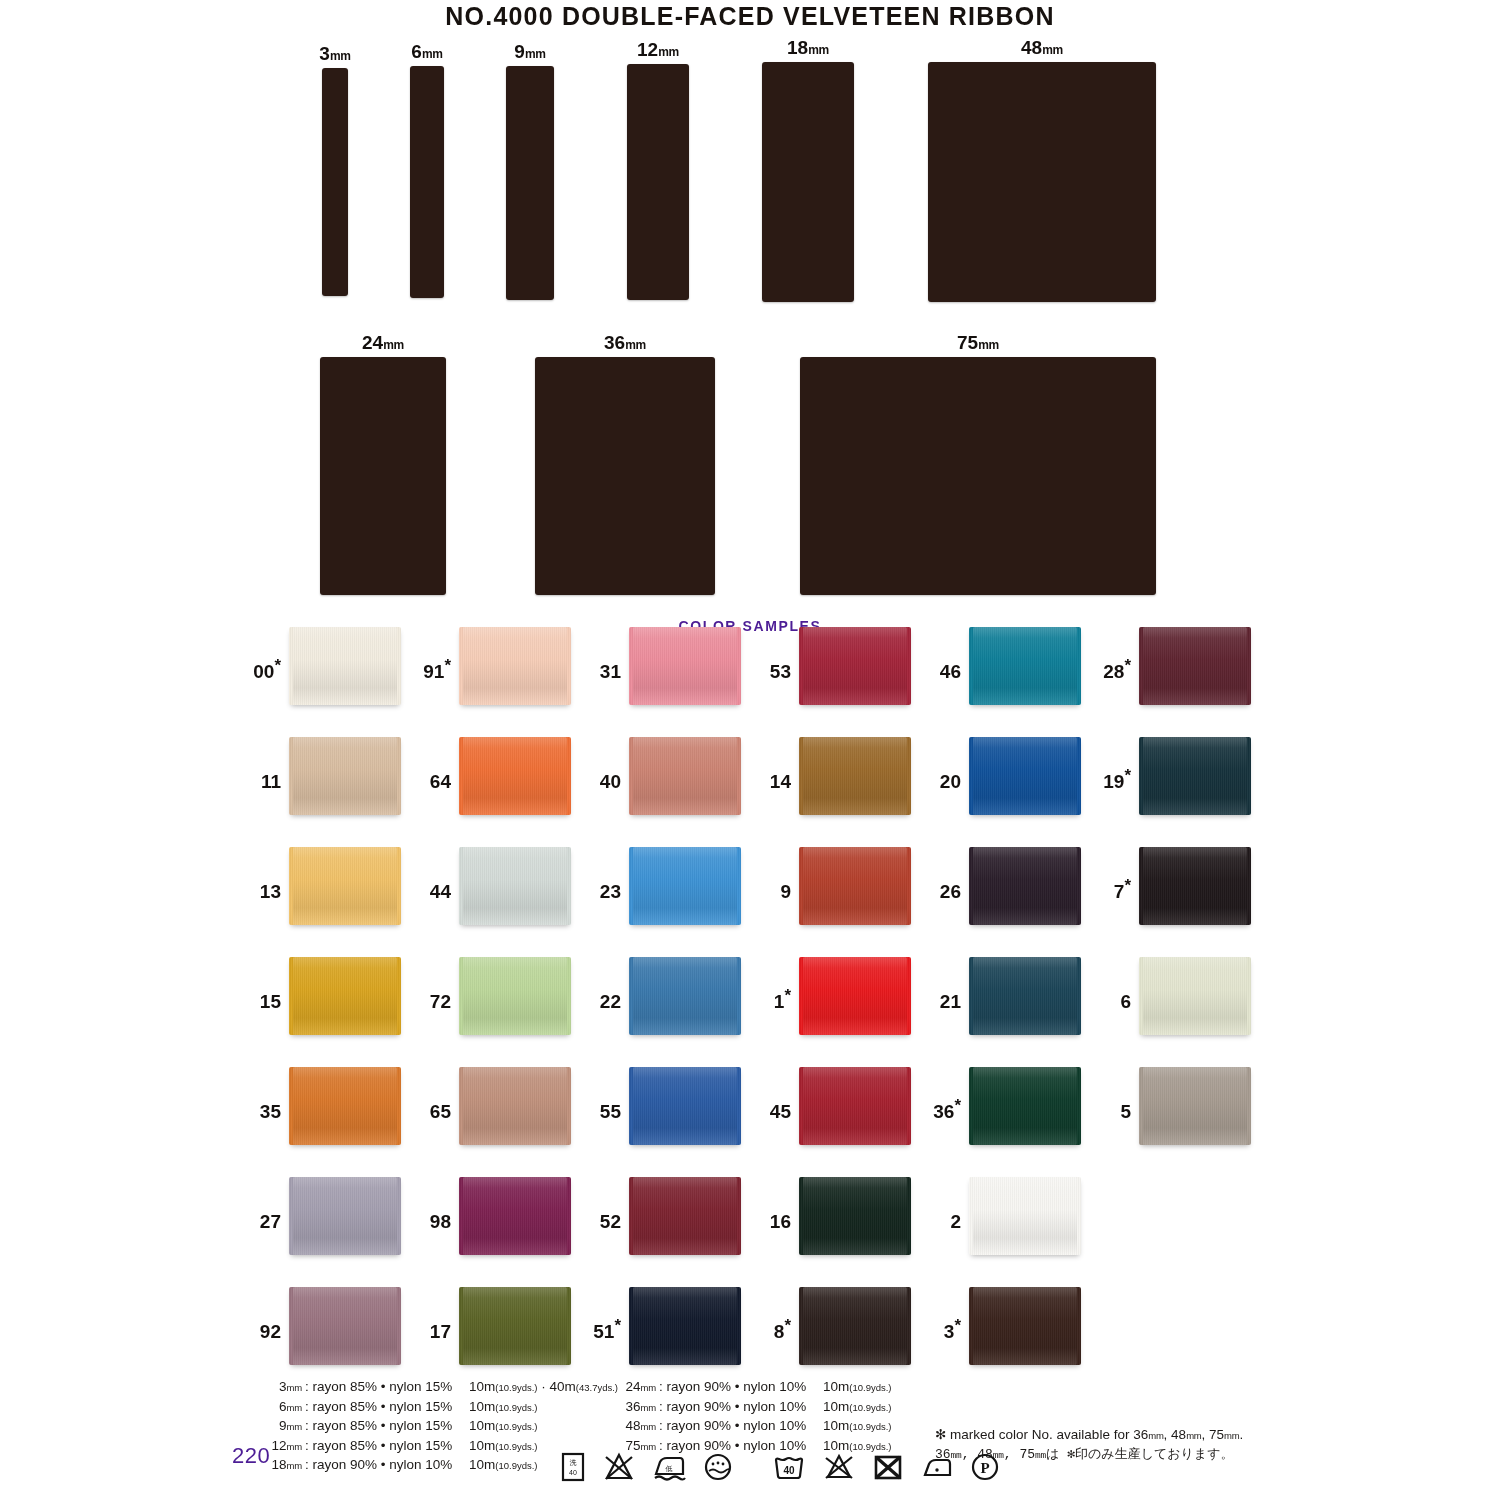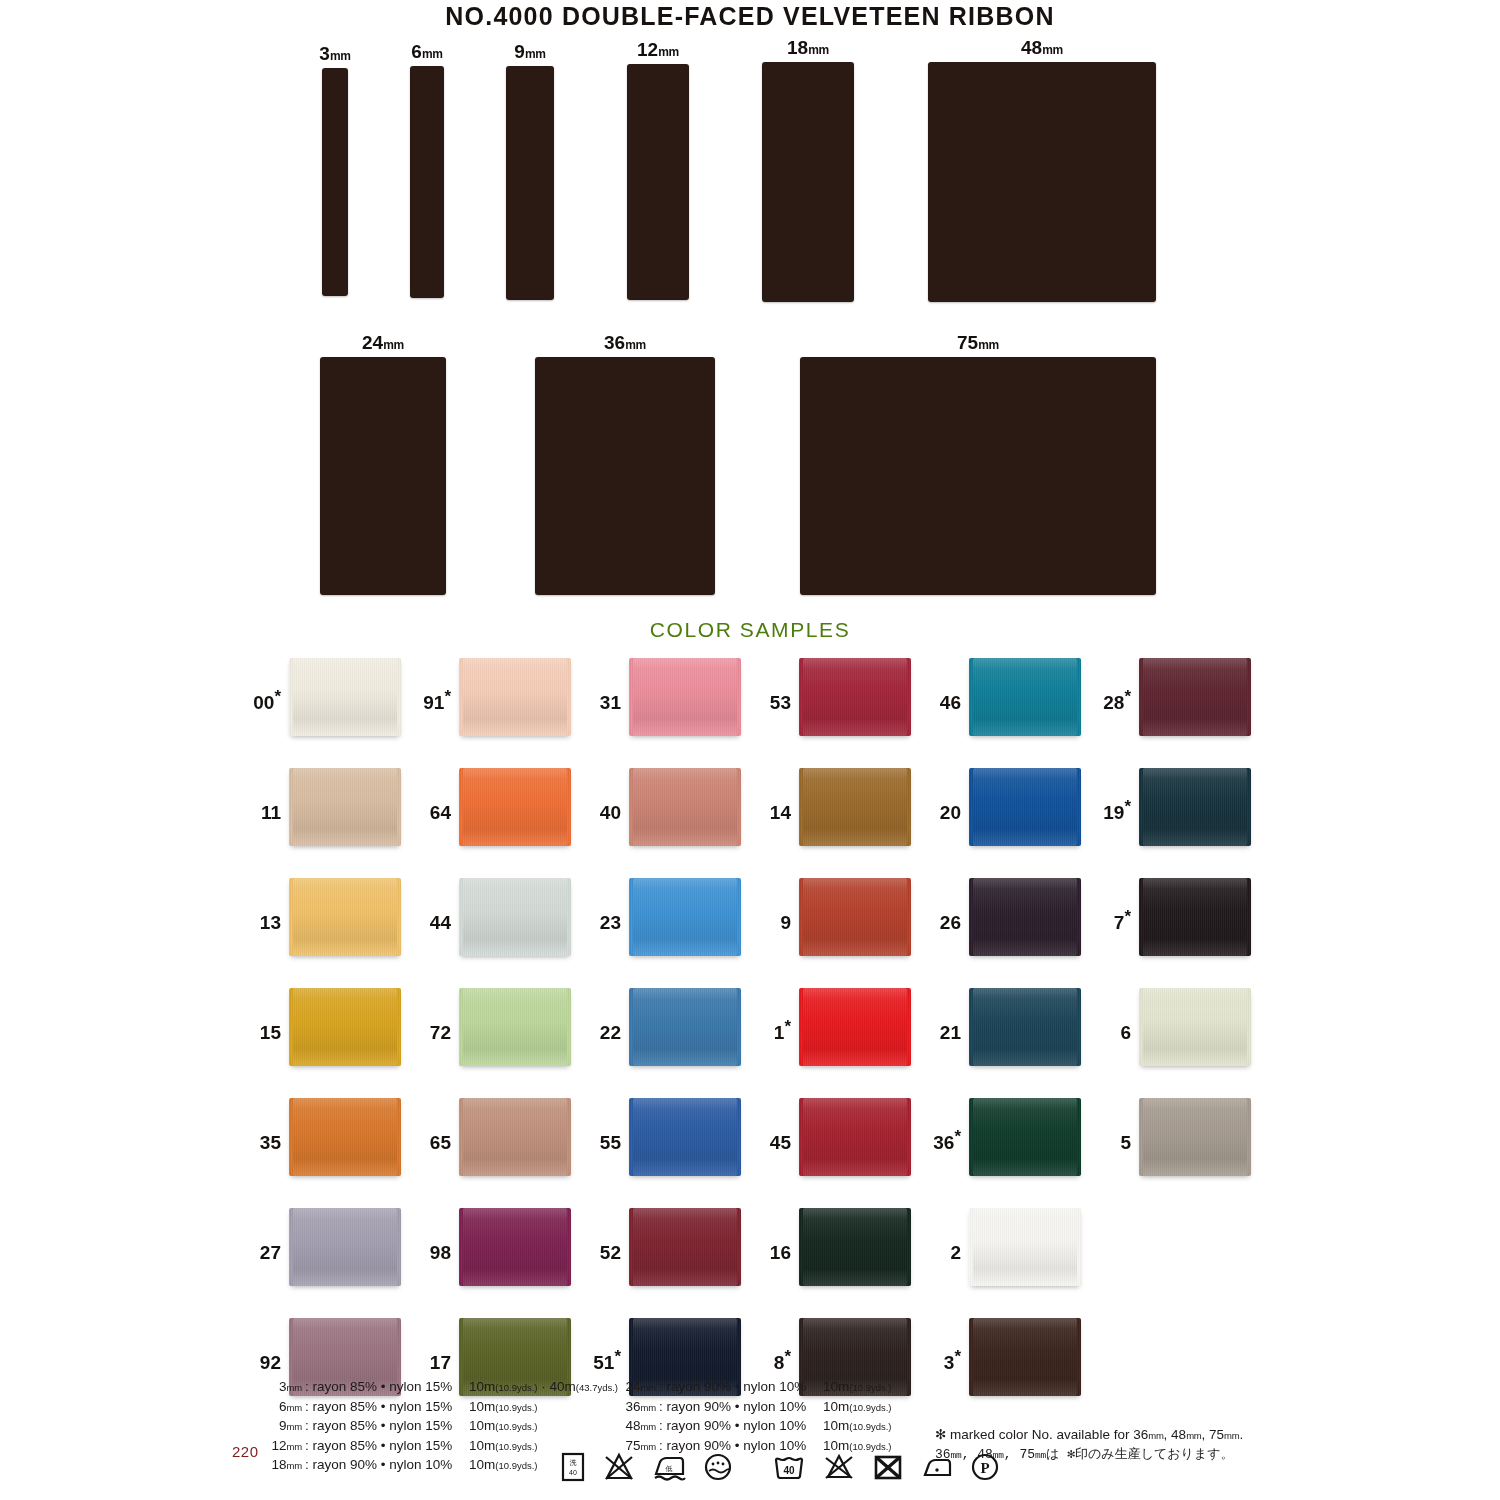--- a/index.html
+++ b/index.html
@@ -34,26 +34,26 @@
     border-radius:2px;
     box-shadow:0 1px 2px rgba(0,0,0,.25);
   }
   .swatch-strip.fuzzy{
     border-radius:3px;
   }
 
   
   #color-samples-heading{
     position:absolute;top:618px;left:0;width:1500px;text-align:center;
-    font-size:21px;letter-spacing:1.6px;color:#4d7c0f;
+    font-size:14px;letter-spacing:1.6px;color:#4c1d95;font-weight:bold;
   }
 
   
   #color-grid{
-    position:absolute;top:658px;left:243px;
+    position:absolute;top:627px;left:243px;
     width:1020px;
   }
   .crow{display:flex;height:110px;align-items:flex-start;}
   .cell{width:170px;display:flex;align-items:flex-start;}
   .cnum{
     width:46px;text-align:right;padding-right:8px;
     font-size:19px;font-weight:bold;color:#15110f;
     line-height:1;padding-top:35px;
     box-sizing:border-box;
     position:relative;
@@ -97,21 +97,21 @@
   .yd{font-size:9.5px;}
 
   #note-block{
     position:absolute;top:1380px;left:935px;
     font-size:13.5px;line-height:19px;color:#1d1a18;white-space:nowrap;margin-top:45px;
   }
   #note-block .jp{font-family:Liberation Mono, monospace;font-size:13px;}
 
   #page-number{
     position:absolute;top:1443px;left:232px;
-    font-size:15px;color:#7f1d1d;letter-spacing:.5px;
+    font-size:22px;color:#4c1d95;letter-spacing:.5px;
   }
 
   
   #care-symbols{
     position:absolute;top:1452px;left:560px;
     display:flex;align-items:center;gap:17px;
   }
   #care-symbols svg{display:block;}
 </style>
 </head>

